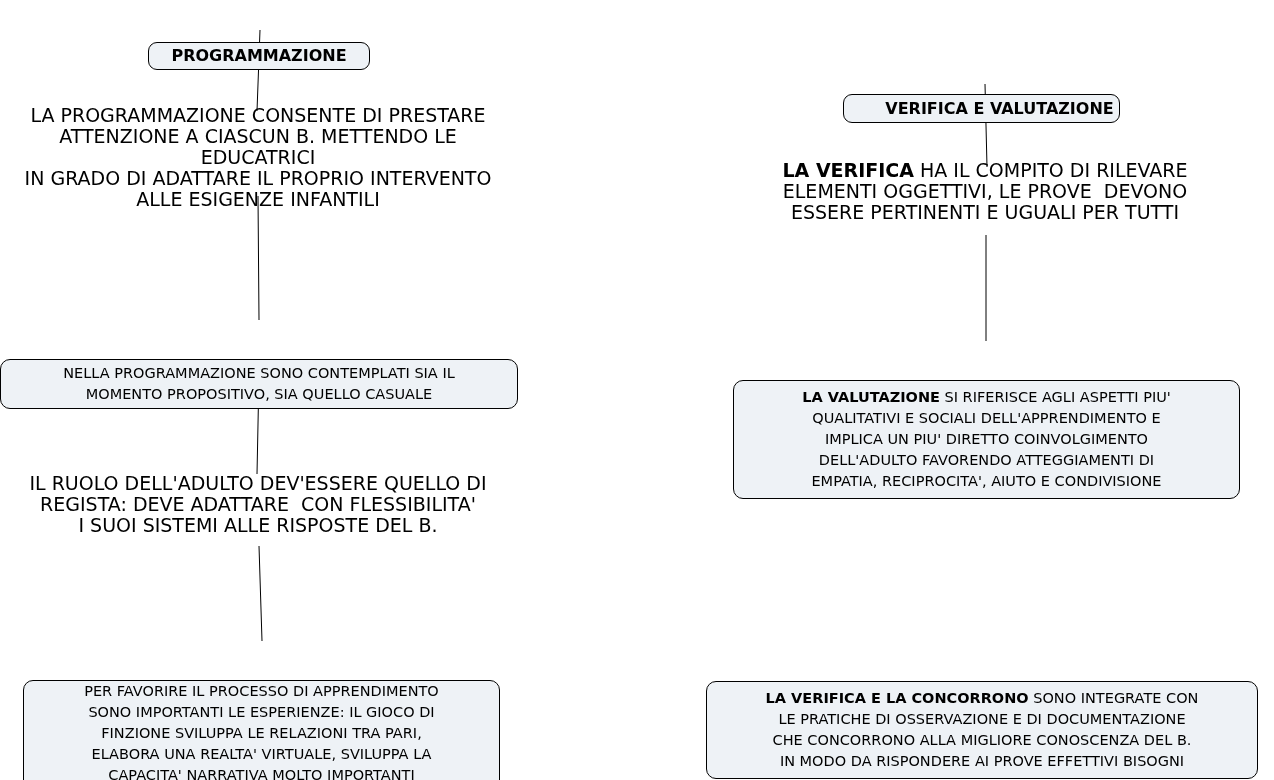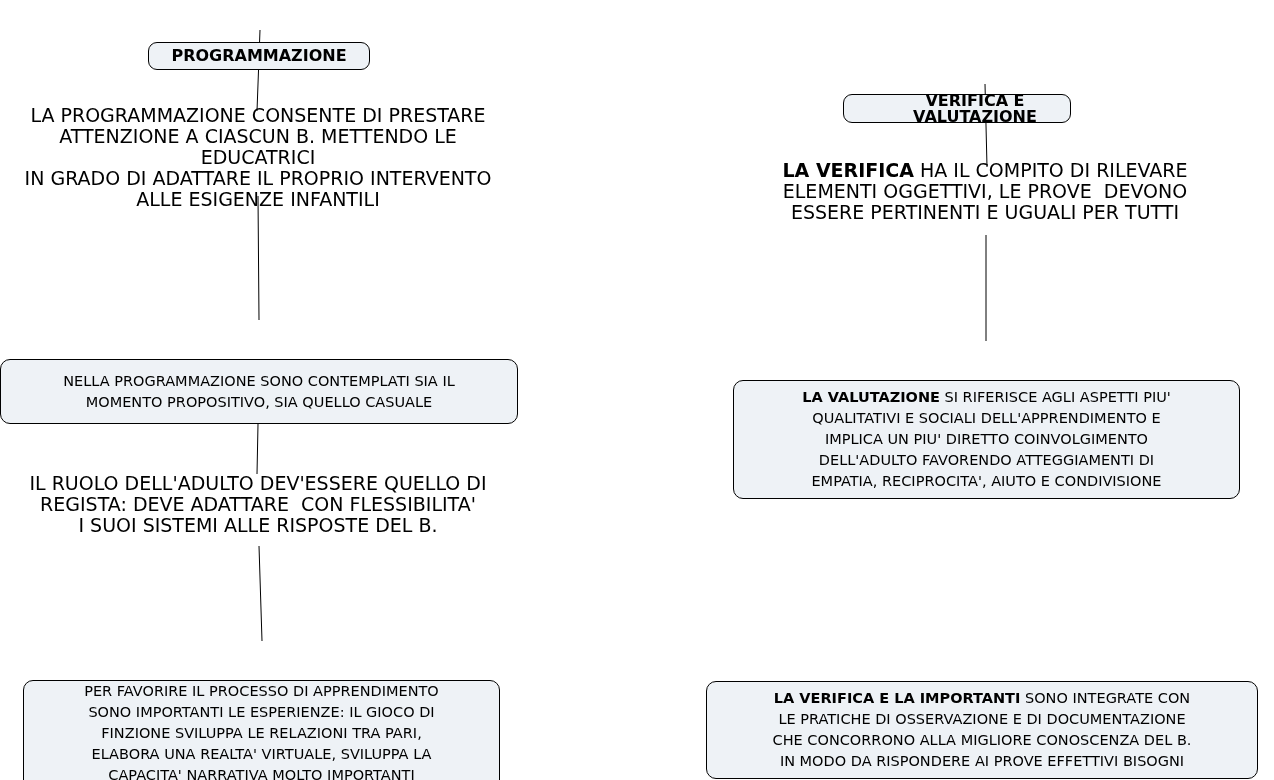--- a/index.html
+++ b/index.html
@@ -65,44 +65,44 @@
     <line x1="986" y1="235" x2="986" y2="341" stroke="#000000" stroke-width="1"></line>
   </svg>
 
   <div class="node title-node" style="left:148px; top:3px; width:222px; height:28px;">PROGRAMMAZIONE</div>
 
   <div class="floating-label" style="left:0px; top:105px; width:516px;">LA PROGRAMMAZIONE CONSENTE DI PRESTARE
 ATTENZIONE A CIASCUN B. METTENDO LE EDUCATRICI
 IN GRADO DI ADATTARE IL PROPRIO INTERVENTO
 ALLE ESIGENZE INFANTILI</div>
 
-  <div class="node" style="left:0px; top:320px; width:518px; height:65px;">NELLA PROGRAMMAZIONE SONO CONTEMPLATI SIA IL
+  <div class="node" style="left:0px; top:320px; width:518px; height:50px;">NELLA PROGRAMMAZIONE SONO CONTEMPLATI SIA IL
 MOMENTO PROPOSITIVO, SIA QUELLO CASUALE</div>
 
   <div class="floating-label" style="left:0px; top:473px; width:516px;">IL RUOLO DELL'ADULTO DEV'ESSERE QUELLO DI
 REGISTA: DEVE ADATTARE &nbsp;CON FLESSIBILITA'
 I SUOI SISTEMI ALLE RISPOSTE DEL B.</div>
 
   <div class="node" style="left:23px; top:641px; width:477px; height:127px;">PER FAVORIRE IL PROCESSO DI APPRENDIMENTO
 SONO IMPORTANTI LE ESPERIENZE: IL GIOCO DI
 FINZIONE SVILUPPA LE RELAZIONI TRA PARI,
 ELABORA UNA REALTA' VIRTUALE, SVILUPPA LA
 CAPACITA' NARRATIVA MOLTO IMPORTANTI
 SONO LE ATTIVITA' DI MANIPOLAZIONE</div>
 
-  <div class="node title-node" style="left:843px; top:55px; width:228px; height:29px;padding-left:36px;">VERIFICA E VALUTAZIONE</div>
+  <div class="node title-node" style="left:843px; top:55px; width:277px; height:29px;padding-left:36px;">VERIFICA E VALUTAZIONE</div>
 
   <div class="floating-label" style="left:735px; top:160px; width:500px;"><span class="lead-bold">LA VERIFICA</span><span> HA IL COMPITO DI RILEVARE
 ELEMENTI OGGETTIVI, LE PROVE &nbsp;DEVONO
 ESSERE PERTINENTI E UGUALI PER TUTTI</span></div>
 
   <div class="node" style="left:733px; top:341px; width:507px; height:119px;"><div style="white-space:pre-line;"><span class="lead-bold">LA VALUTAZIONE</span><span> SI RIFERISCE AGLI ASPETTI PIU'
 QUALITATIVI E SOCIALI DELL'APPRENDIMENTO E
 IMPLICA UN PIU' DIRETTO COINVOLGIMENTO
 DELL'ADULTO FAVORENDO ATTEGGIAMENTI DI
 EMPATIA, RECIPROCITA', AIUTO E CONDIVISIONE</span></div></div>
 
-  <div class="node" style="left:706px; top:642px; width:552px; height:98px;"><div style="white-space:pre-line;"><span class="lead-bold">LA VERIFICA E LA IMPORTANTI</span><span> SONO INTEGRATE CON
+  <div class="node" style="left:706px; top:642px; width:552px; height:98px;"><div style="white-space:pre-line;"><span class="lead-bold">LA VERIFICA E LA CONCORRONO</span><span> SONO INTEGRATE CON
 LE PRATICHE DI OSSERVAZIONE E DI DOCUMENTAZIONE
 CHE CONCORRONO ALLA MIGLIORE CONOSCENZA DEL B.
 IN MODO DA RISPONDERE AI PROVE EFFETTIVI BISOGNI</span></div></div>
 
 </div>
 
 </body></html>

